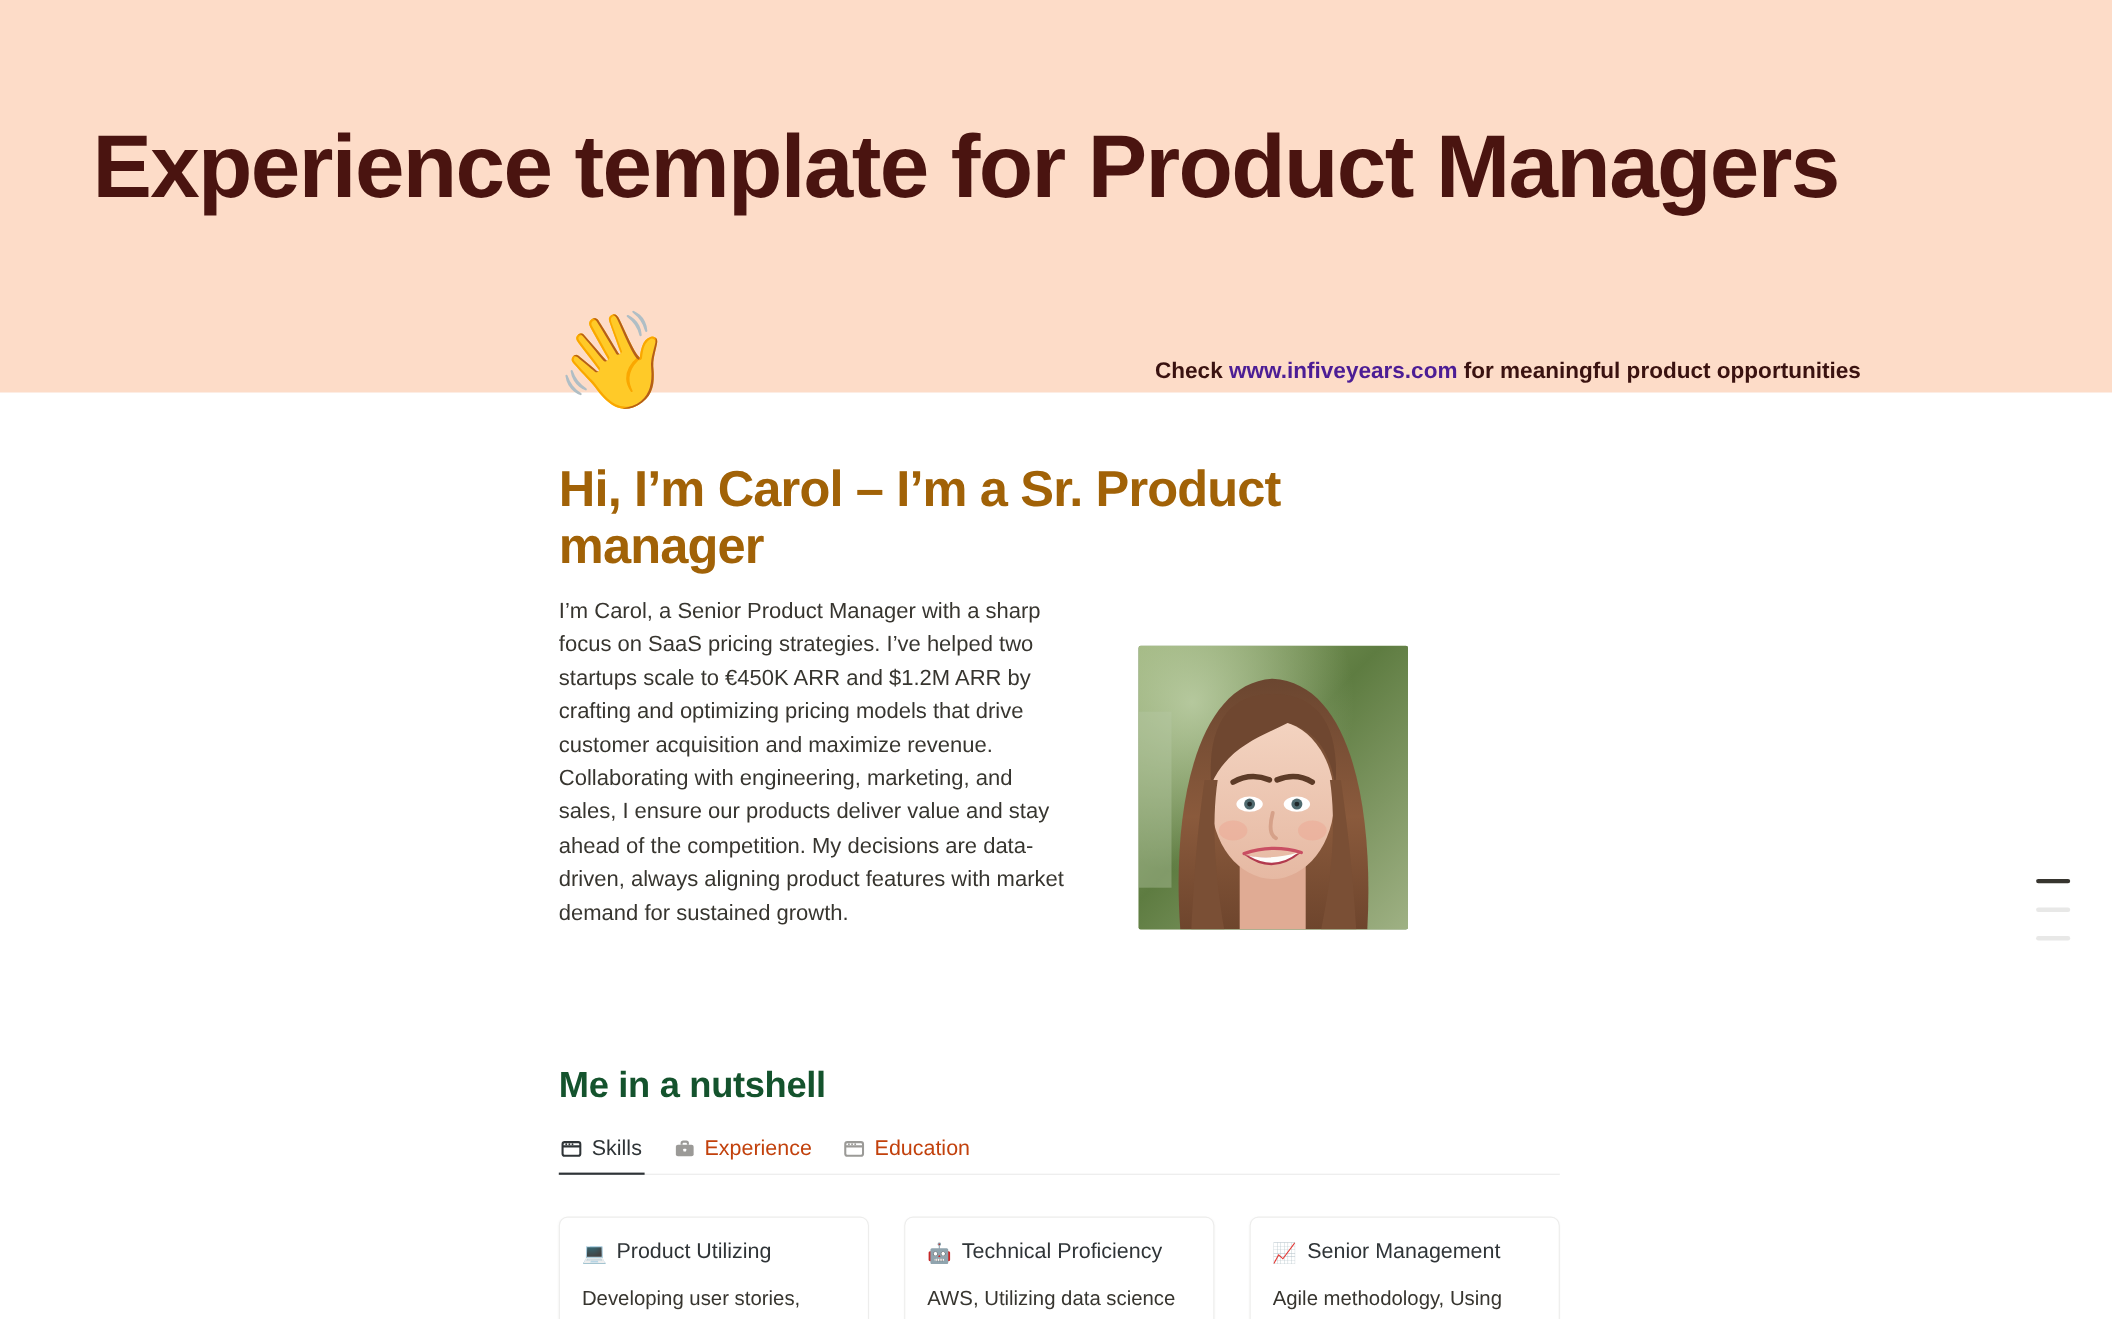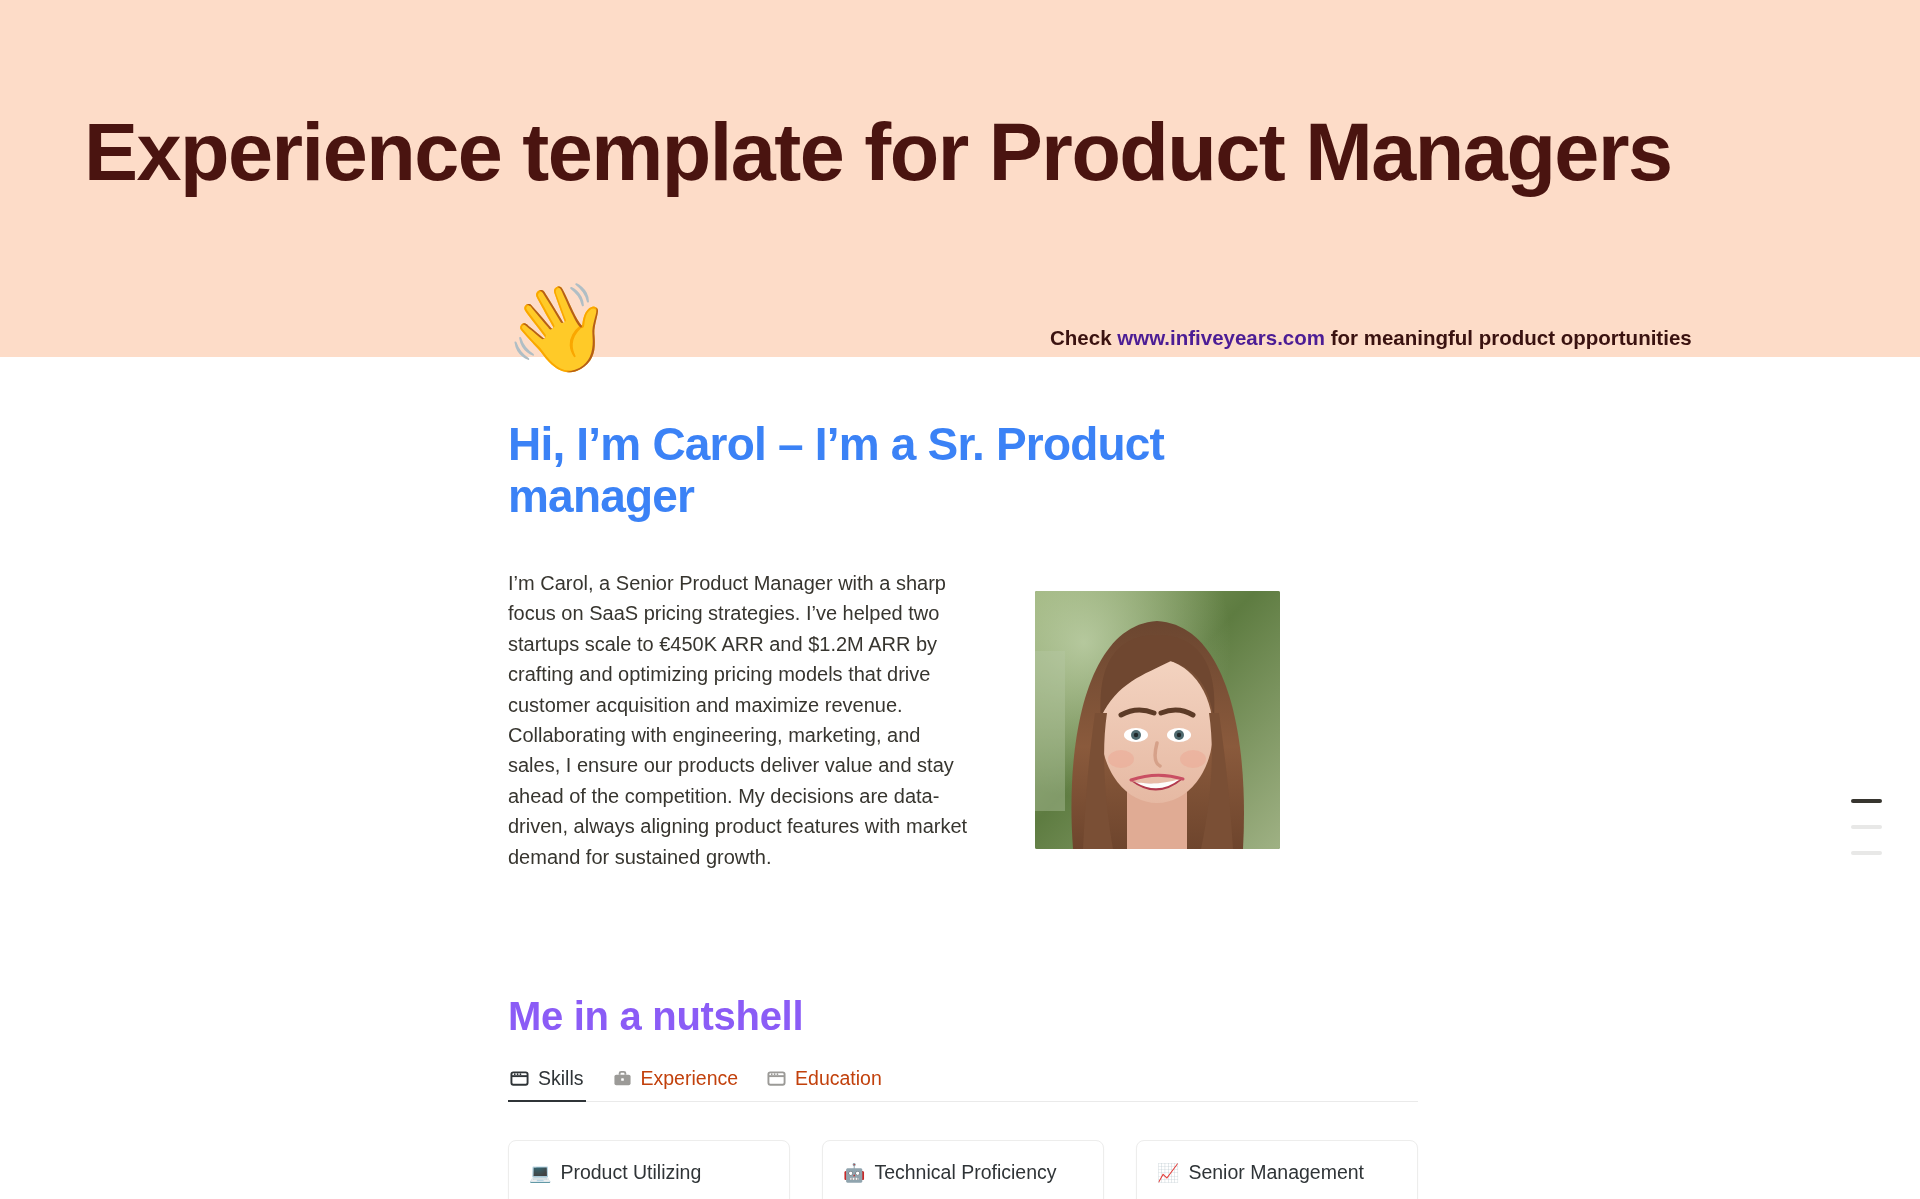--- a/index.html
+++ b/index.html
@@ -75,28 +75,28 @@
     top: 0;
     width: 910px;
   }
 
   .intro-heading {
     margin-top: 62px;
     font-size: 46px;
     font-weight: 700;
     line-height: 1.12;
     letter-spacing: -0.8px;
-    color: #3b82f6;
+    color: #a16207;
     width: 790px;
   }
 
   .intro-row {
     display: flex;
-    align-items: center;
-    margin-top: 46px;
+    align-items: flex-end;
+    margin-top: 19px;
     gap: 0;
   }
 
   .intro-text {
     width: 462px;
     font-size: 20px;
     line-height: 1.52;
     color: #37352F;
   }
 
@@ -108,23 +108,23 @@
     border-radius: 2px;
     overflow: hidden;
     position: relative;
     background: #6d8a4e;
   }
   .portrait svg { display: block; width: 100%; height: 100%; }
 
   
   .nutshell-title {
     margin-top: 122px;
-    font-size: 40px;
+    font-size: 33px;
     font-weight: 700;
-    color: #8b5cf6;
+    color: #14532d;
     letter-spacing: -0.3px;
   }
 
   .tabs {
     display: flex;
     align-items: flex-end;
     gap: 25px;
     margin-top: 28px;
     border-bottom: 1.5px solid #EAEAEA;
     position: relative;

